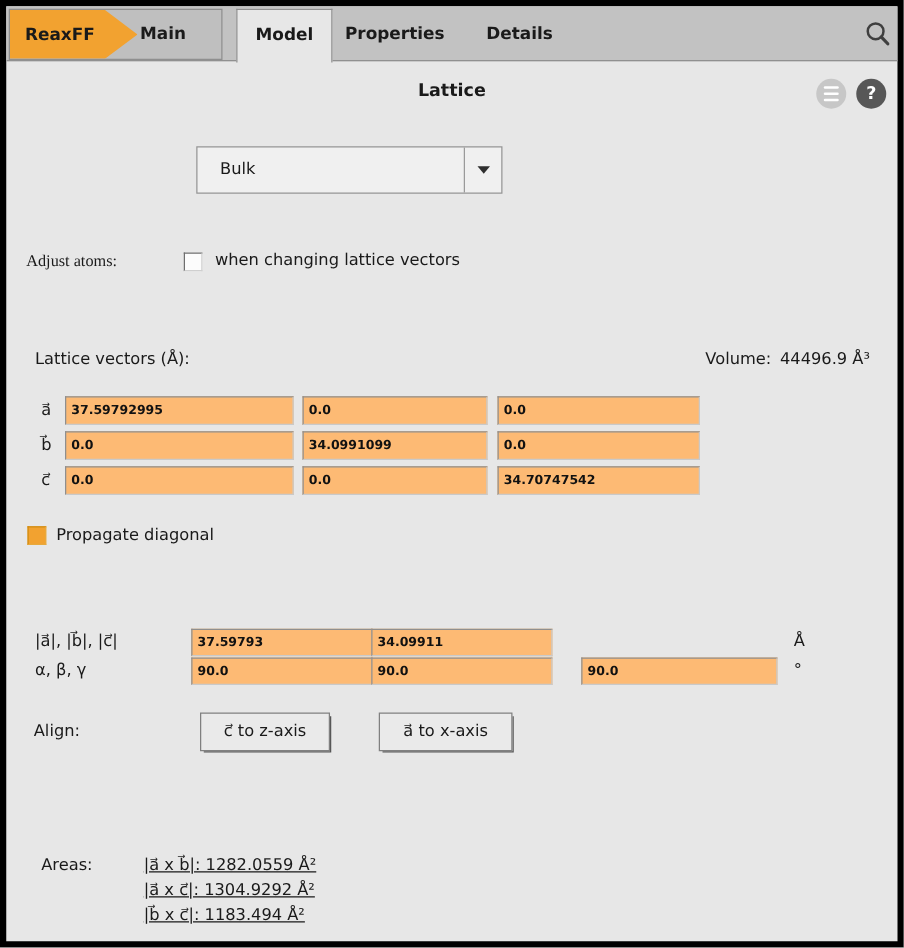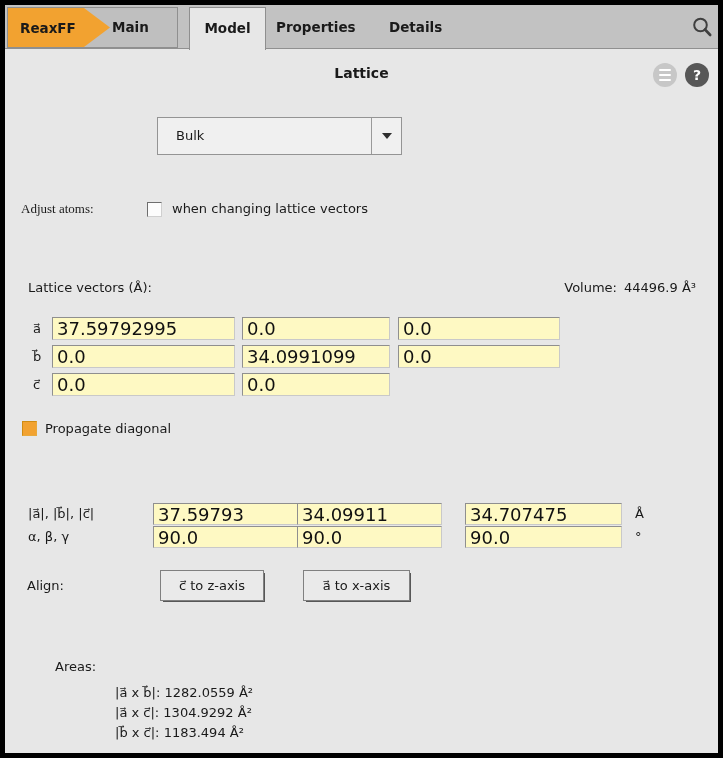--- a/index.html
+++ b/index.html
@@ -24,23 +24,23 @@
   .search{position:absolute;left:686px;top:11px;width:22px;height:22px;cursor:pointer;}
   
   .panel-title{position:absolute;left:0;top:60px;width:100%;text-align:center;font-weight:bold;font-size:14px;}
   .icon-menu{position:absolute;left:648px;top:58px;width:24px;height:24px;border-radius:50%;background:#c7c7c7;
              display:flex;flex-direction:column;justify-content:center;align-items:center;gap:3px;cursor:pointer;}
   .icon-menu i{display:block;width:12px;height:2px;background:#ffffff;border-radius:1px;}
   .icon-help{position:absolute;left:680px;top:58px;width:24px;height:24px;border-radius:50%;background:#575757;
              color:#ffffff;font-weight:bold;font-size:14px;display:flex;align-items:center;justify-content:center;cursor:pointer;}
   
   .label{position:absolute;white-space:nowrap;}
-  .field{position:absolute;box-sizing:border-box;height:23px;background:#fef9c3;
+  .field{position:absolute;box-sizing:border-box;height:23px;background:#fdba74;
          border:1px solid;border-color:#8f8f8f #c9c9c9 #c9c9c9 #8f8f8f;
-         font-family:inherit;font-size:18px;color:#111;padding:0 0 0 4px;}
+         font-family:inherit;font-size:10px;color:#111;padding:0 0 0 4px;font-weight:bold;}
   .checkbox{position:absolute;width:15px;height:15px;box-sizing:border-box;background:#fcfcfc;
             border:1px solid;border-color:#6e6e6e #cfcfcf #cfcfcf #6e6e6e;cursor:pointer;}
   .checkbox.on{background:var(--accent,#F2A230);border-color:#d08c12 #e8a93c #e8a93c #d08c12;}
   
   .lbl-periodicity{left:22px;top:112px;height:38px;line-height:38px;}
   .dropdown{position:absolute;left:152px;top:112px;width:245px;height:38px;box-sizing:border-box;background:#f0f0f0;
             border:1px solid #949494;cursor:pointer;}
   .dropdown .value{position:absolute;left:18px;top:0;height:36px;line-height:36px;}
   .dropdown .arrowbox{position:absolute;right:0;top:0;bottom:0;width:29px;border-left:1px solid #9a9a9a;
                       display:flex;align-items:center;justify-content:center;}
@@ -68,22 +68,22 @@
   .unit{position:absolute;left:630px;white-space:nowrap;}
   .unit-len{top:498px;height:22px;line-height:22px;}
   .unit-deg{top:521px;height:22px;line-height:22px;}
   
   .lbl-align{left:22px;top:565px;height:32px;line-height:32px;}
   .btn{position:absolute;top:565px;height:31px;box-sizing:border-box;background:#eaeaea;
        border:1px solid #808080;box-shadow:2px 2px 0 -1px #575757;
        font-family:inherit;font-size:13px;color:#1a1a1a;cursor:pointer;}
   .btn1{left:155px;width:104px;} .btn2{left:298px;width:107px;}
   
-  .lbl-areas{left:28px;top:652px;height:20px;line-height:20px;margin-left:22px;}
-  .areas-lines{position:absolute;left:110px;top:678px;line-height:20px;white-space:nowrap;}
+  .lbl-areas{left:28px;top:678px;height:20px;line-height:20px;}
+  .areas-lines{position:absolute;left:110px;top:678px;line-height:20px;white-space:nowrap;text-decoration:underline;}
 </style>
 </head>
 <body>
 
 <div class="app" style="--accent: #F2A230;">
 
   <div class="tabbar">
     <div class="tab-group">
       <div class="badge">
         <span>ReaxFF</span>
@@ -139,28 +139,28 @@
   <input class="field vr1 vc3" value="0.0" style="">
 
   <span class="vec-label vr2">b⃗</span>
   <input class="field vr2 vc1" value="0.0" style="">
   <input class="field vr2 vc2" value="34.0991099" style="">
   <input class="field vr2 vc3" value="0.0" style="">
 
   <span class="vec-label vr3">c⃗</span>
   <input class="field vr3 vc1" value="0.0" style="">
   <input class="field vr3 vc2" value="0.0" style="">
+  <input class="field vr3 vc3" value="34.70747542" style="">
 
   <div class="checkbox on cb-prop"></div>
   <div class="label lbl-prop">Propagate diagonal</div>
 
   <div class="label lbl-mag">|a⃗|, |b⃗|, |c⃗|</div>
   <input class="field h22 mr mc1" value="37.59793" style="">
   <input class="field h22 mr mc2" value="34.09911" style="">
-  <input class="field h22 mr mc3" value="34.707475" style="">
   <span class="unit unit-len">Å</span>
 
   <div class="label lbl-ang">α, β, γ</div>
   <input class="field h22 ar mc1" value="90.0" style="">
   <input class="field h22 ar mc2" value="90.0" style="">
   <input class="field h22 ar mc3" value="90.0" style="">
   <span class="unit unit-deg">°</span>
 
   <div class="label lbl-align">Align:</div>
   <button class="btn btn1">c⃗ to z-axis</button>

